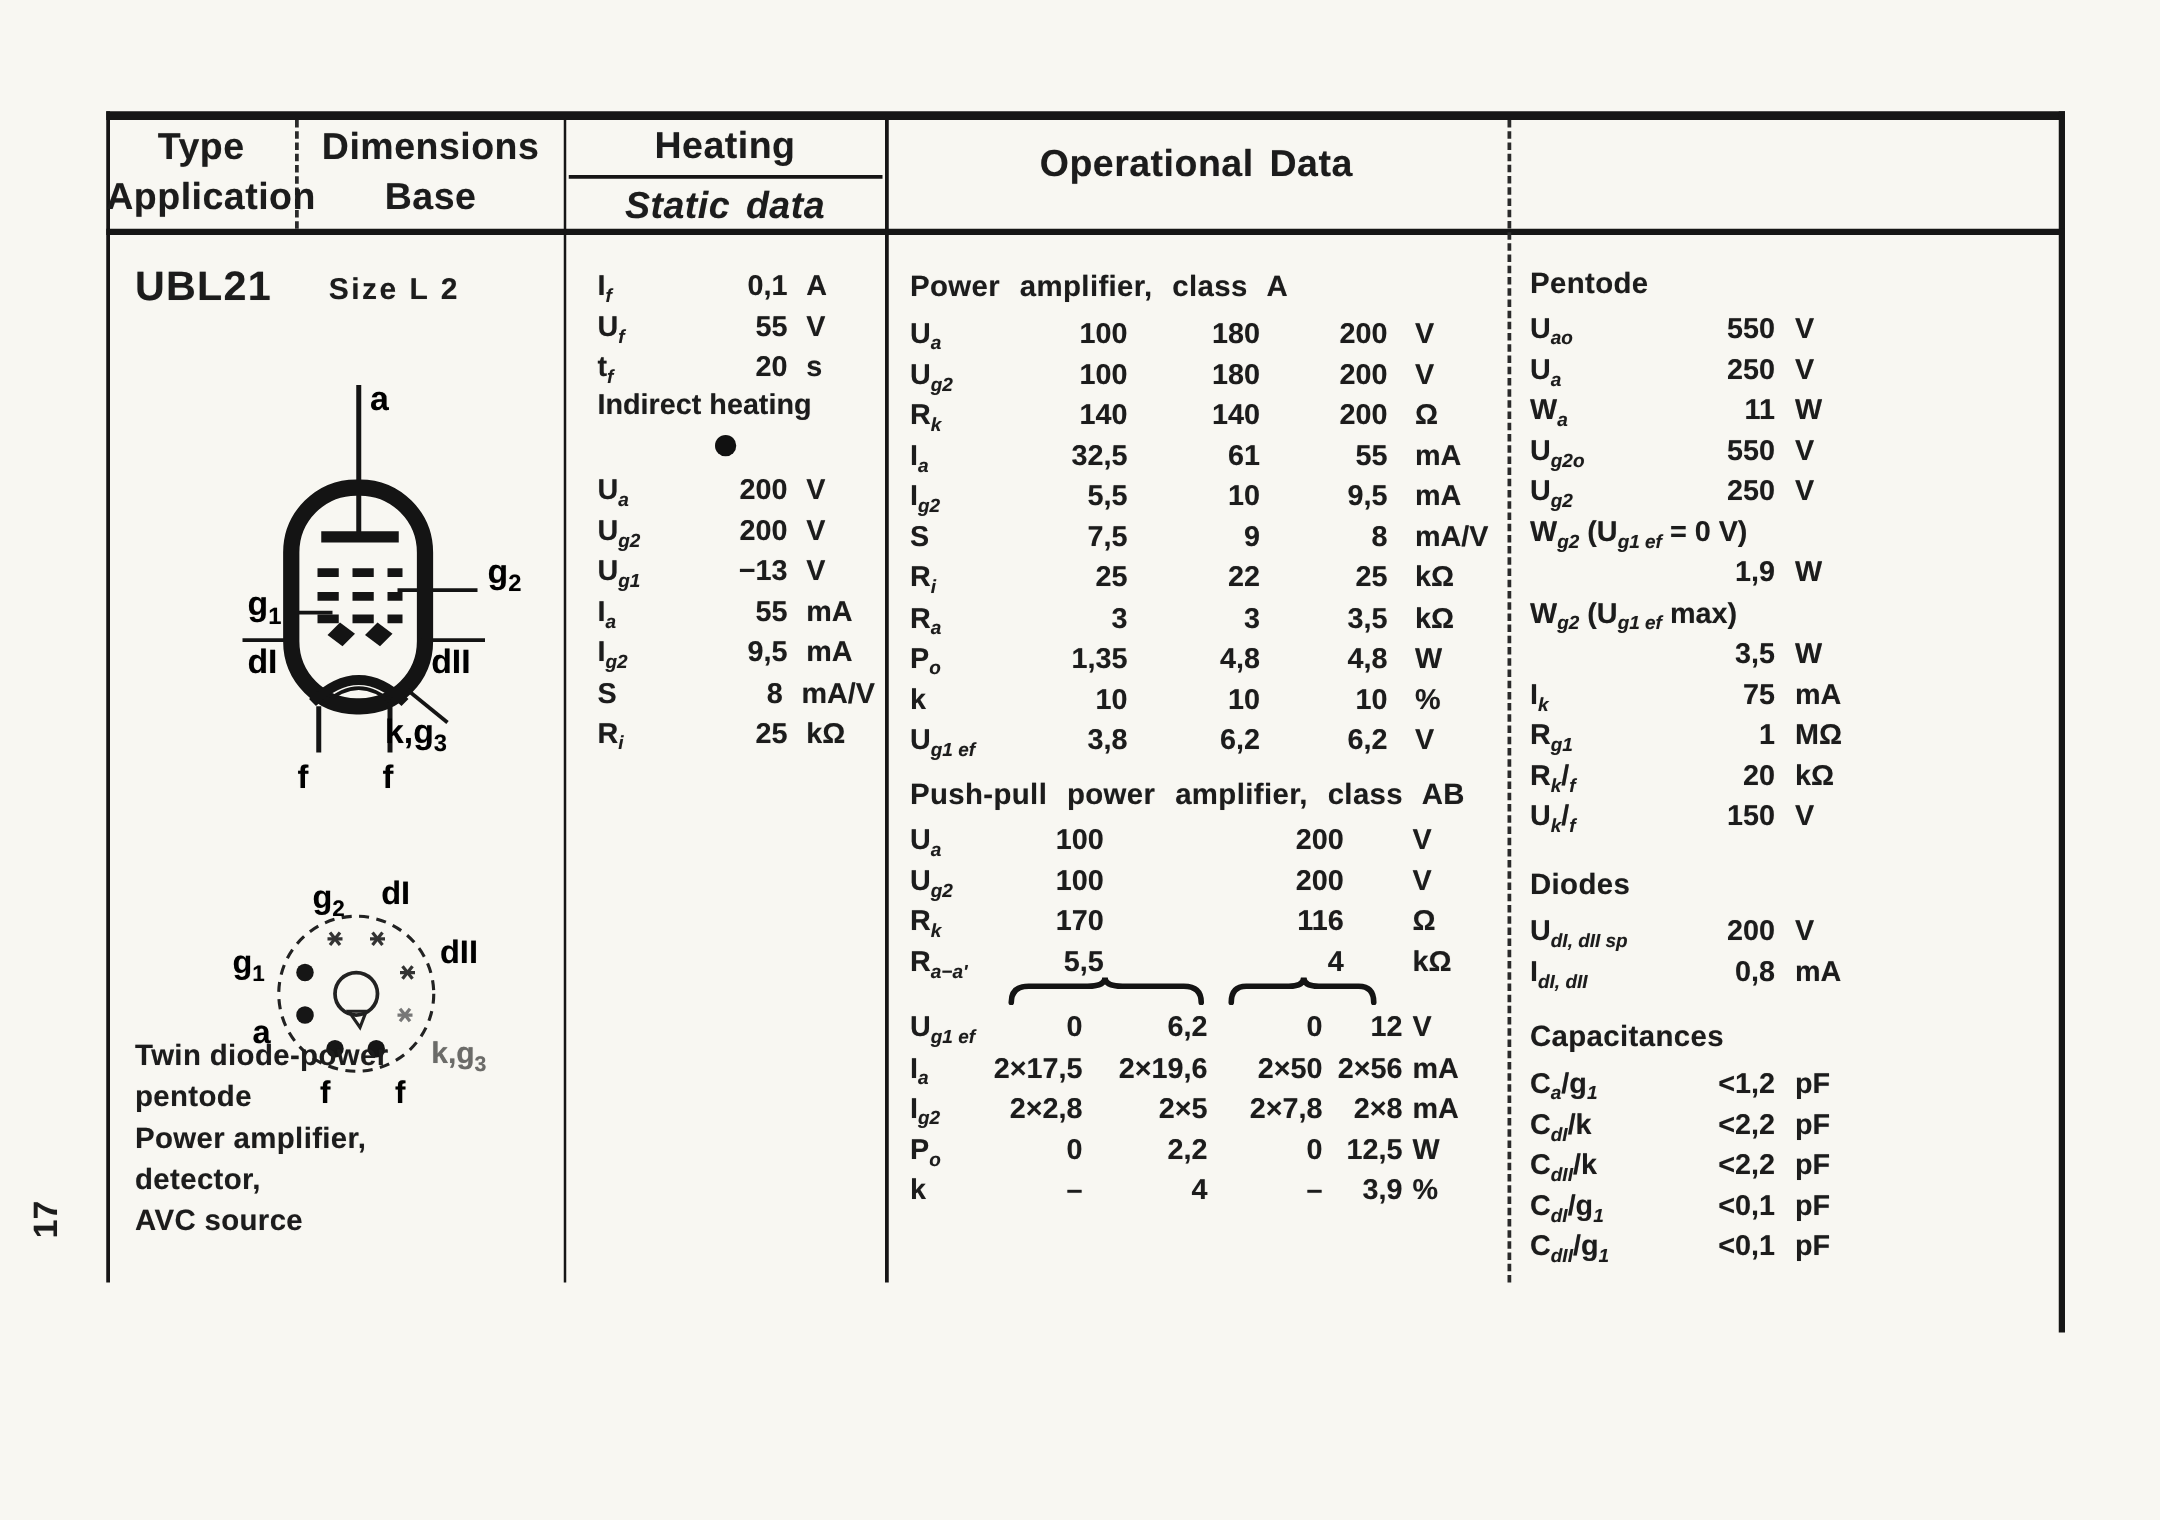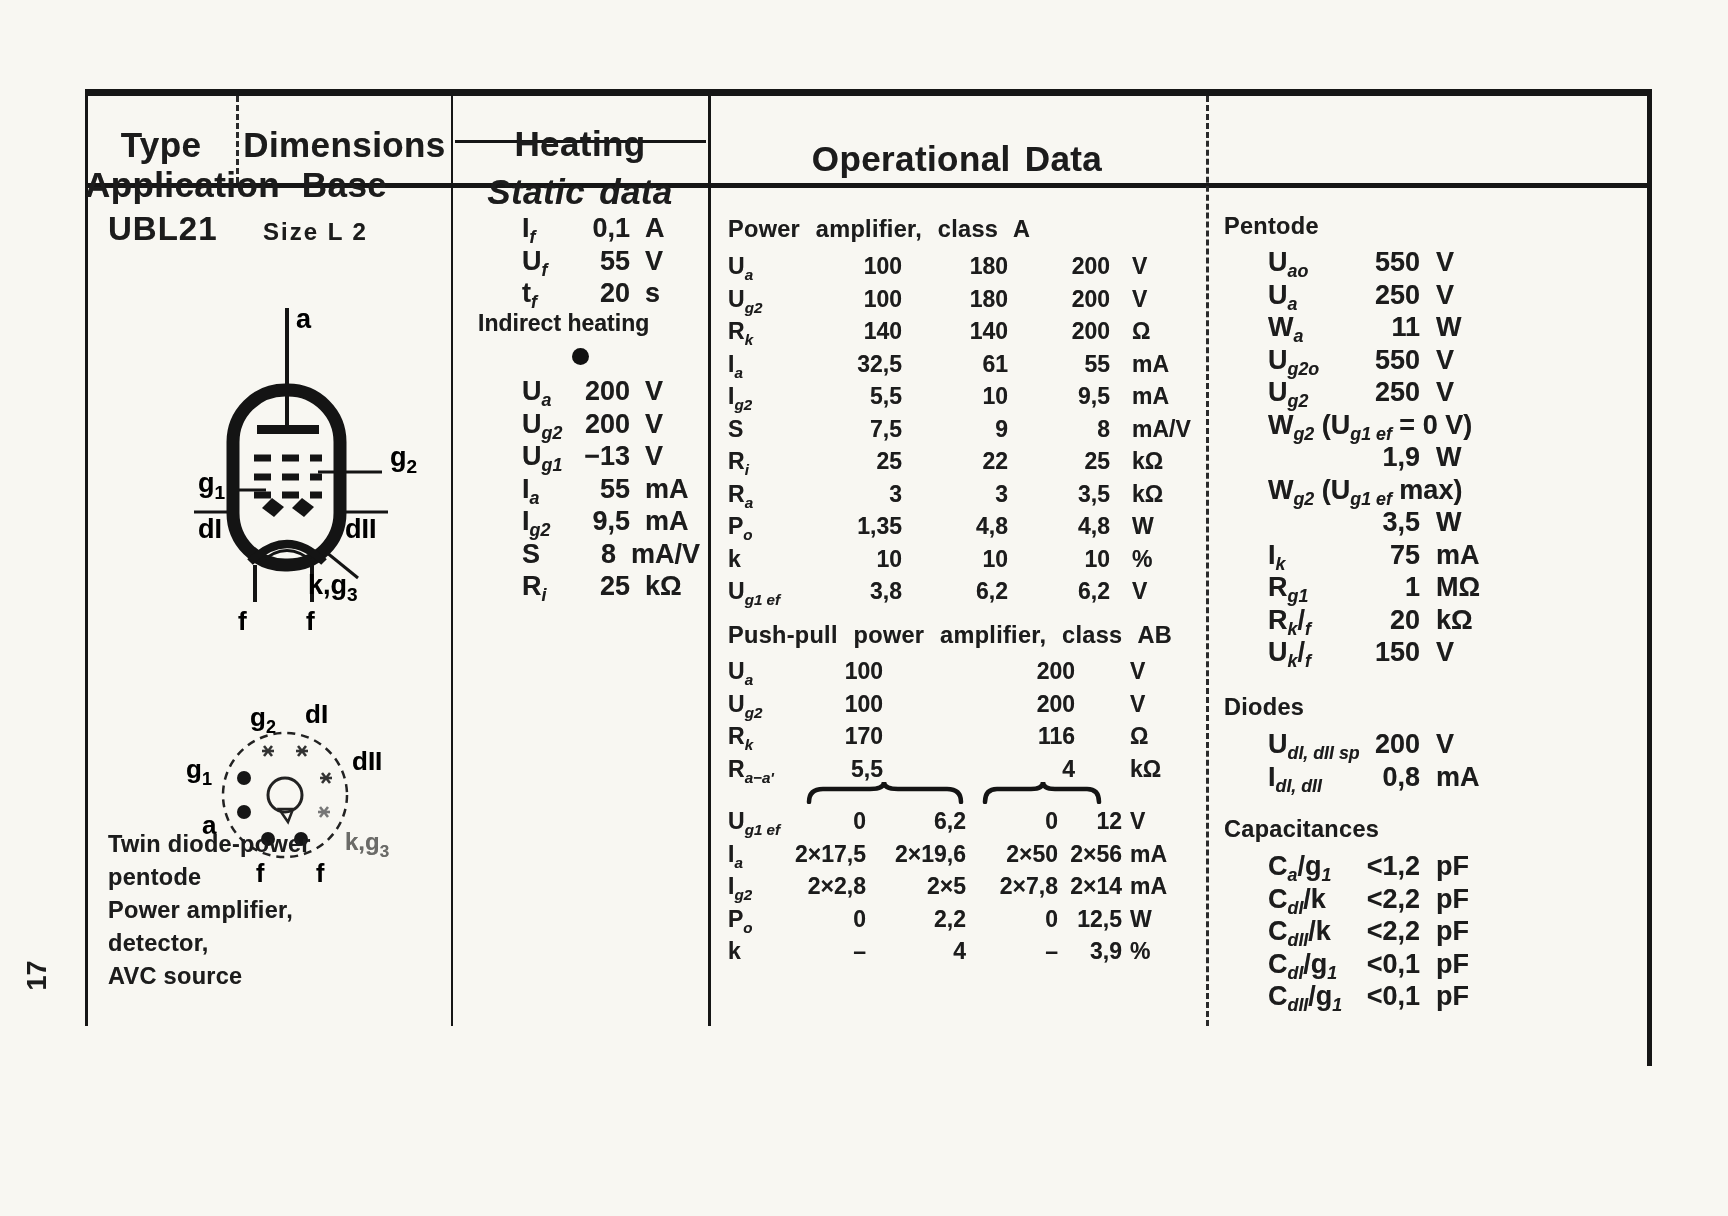--- a/index.html
+++ b/index.html
@@ -7,23 +7,23 @@
     position:relative; width:1728px; height:1216px; overflow:hidden;
     background:#f8f7f2; color:#1c1c1c;
     font-family:"Liberation Sans", sans-serif; font-weight:700;
     text-shadow:0 0 .6px rgba(25,25,25,.40);
   }
   .abs{position:absolute;}
   
   .rule{position:absolute; background:#161616;}
   .vdash{position:absolute; width:0; border-left:3px dashed #2a2a2a;}
   
-  .hdr{position:absolute; text-align:center; font-size:35px; letter-spacing:.4px; word-spacing:4px; white-space:nowrap;margin-top:24px;}
+  .hdr{position:absolute; text-align:center; font-size:30px; letter-spacing:.4px; word-spacing:4px; white-space:nowrap;}
   
-  .lvu-row{display:flex; height:32.5px; line-height:32.5px; font-size:27px; white-space:nowrap;margin-left:44px;}
+  .lvu-row{display:flex; height:32.5px; line-height:32.5px; font-size:23px; white-space:nowrap;}
   .lvu-row .lbl{flex:0 0 auto;}
   .lvu-row .sp{flex:1;}
   .lvu-row .val{flex:0 0 auto; text-align:center;}
   .lvu-row .unit{flex:0 0 70px; padding-left:15px; box-sizing:border-box;}
   .mr .unit{flex:0 0 64px; padding-left:16px;}
   
   .ca-row{display:grid; grid-template-columns:92px 82px 106px 102px 1fr; height:32.5px; line-height:32.5px; font-size:23px; white-space:nowrap;}
   .ca-row .v{text-align:right;}
   .ca-row .unit{padding-left:22px;}
   .pp-row{display:grid; grid-template-columns:95px 60px 192px 55px 1fr; height:32.5px; line-height:32.5px; font-size:23px; white-space:nowrap;}
@@ -348,21 +348,21 @@
         <span class="v">2×19,6</span>
         <span class="v">2×50</span>
         <span class="v">2×56</span>
         <span class="unit">mA</span>
       </div>
       <div class="qq-row">
         <span class="lbl">I<sub>g2</sub></span>
         <span class="v">2×2,8</span>
         <span class="v">2×5</span>
         <span class="v">2×7,8</span>
-        <span class="v">2×14</span>
+        <span class="v">2×8</span>
         <span class="unit">mA</span>
       </div>
       <div class="qq-row">
         <span class="lbl">P<sub>o</sub></span>
         <span class="v">0</span>
         <span class="v">2,2</span>
         <span class="v">0</span>
         <span class="v">12,5</span>
         <span class="unit">W</span>
       </div>

